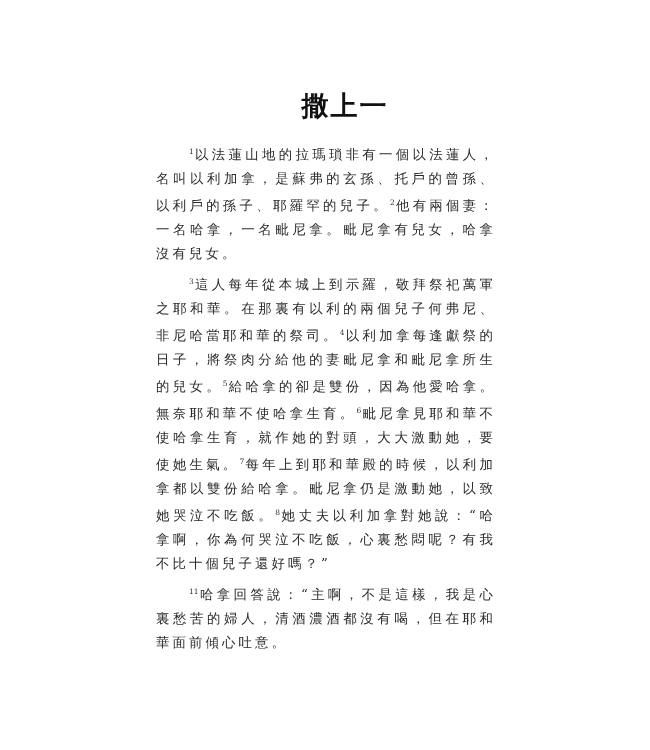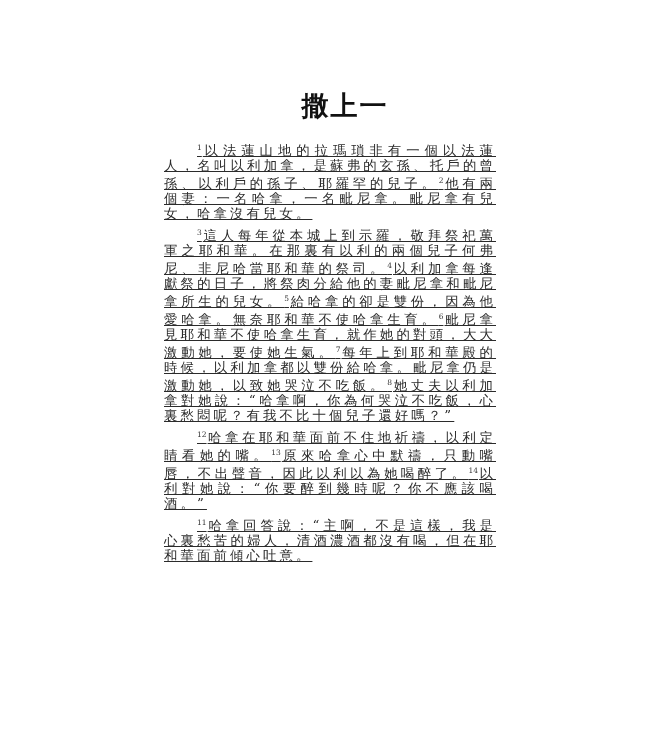--- a/index.html
+++ b/index.html
@@ -33,28 +33,27 @@
     color: #111111;
     margin: 4px;
   }
   .body-text {
     position: absolute;
     top: 140px;
     left: 156px;
     width: 340px;
   }
   .para {
-    margin: 0 0 4px 8px;
+    margin: 0 0 4px 0;
     font-size: 13.4px;
-    line-height: 15px;
+    line-height: 24px;
     text-indent: 33px;
     text-align: justify;
     letter-spacing: 3.1px;
     color: #2b2b2b;
-    text-decoration: underline;
   }
   sup.v {
     font-size: 7.5px;
     vertical-align: 5px;
     letter-spacing: 0;
     margin-right: 1px;
     color: #333;
   }
 </style>
 </head>
@@ -64,20 +63,17 @@
   <h1 class="chapter-title">撒上一</h1>
 
   <div class="body-text">
     <p class="para">
       <sup class="v">1</sup><span>以法蓮山地的拉瑪瑣非有一個以法蓮人，名叫以利加拿，是蘇弗的玄孫、托戶的曾孫、以利戶的孫子、耶羅罕的兒子。</span><sup class="v">2</sup><span>他有兩個妻：一名哈拿，一名毗尼拿。毗尼拿有兒女，哈拿沒有兒女。</span>
     </p>
     <p class="para">
       <sup class="v">3</sup><span>這人每年從本城上到示羅，敬拜祭祀萬軍之耶和華。在那裏有以利的兩個兒子何弗尼、非尼哈當耶和華的祭司。</span><sup class="v">4</sup><span>以利加拿每逢獻祭的日子，將祭肉分給他的妻毗尼拿和毗尼拿所生的兒女。</span><sup class="v">5</sup><span>給哈拿的卻是雙份，因為他愛哈拿。無奈耶和華不使哈拿生育。</span><sup class="v">6</sup><span>毗尼拿見耶和華不使哈拿生育，就作她的對頭，大大激動她，要使她生氣。</span><sup class="v">7</sup><span>每年上到耶和華殿的時候，以利加拿都以雙份給哈拿。毗尼拿仍是激動她，以致她哭泣不吃飯。</span><sup class="v">8</sup><span>她丈夫以利加拿對她說：“哈拿啊，你為何哭泣不吃飯，心裏愁悶呢？有我不比十個兒子還好嗎？”</span>
     </p>
     <p class="para">
-      <sup class="v">12</sup><span>哈拿在耶和華面前不住地祈禱，以利定睛看她的嘴。</span><sup class="v">13</sup><span>原來哈拿心中默禱，只動嘴唇，不出聲音，因此以利以為她喝醉了。</span><sup class="v">14</sup><span>以利對她說：“你要醉到幾時呢？你不應該喝酒。”</span>
-    </p>
-    <p class="para">
       <sup class="v">11</sup><span>哈拿回答說：“主啊，不是這樣，我是心裏愁苦的婦人，清酒濃酒都沒有喝，但在耶和華面前傾心吐意。</span>
     </p>
 
   </div>
 </div>
 
 </body></html>

